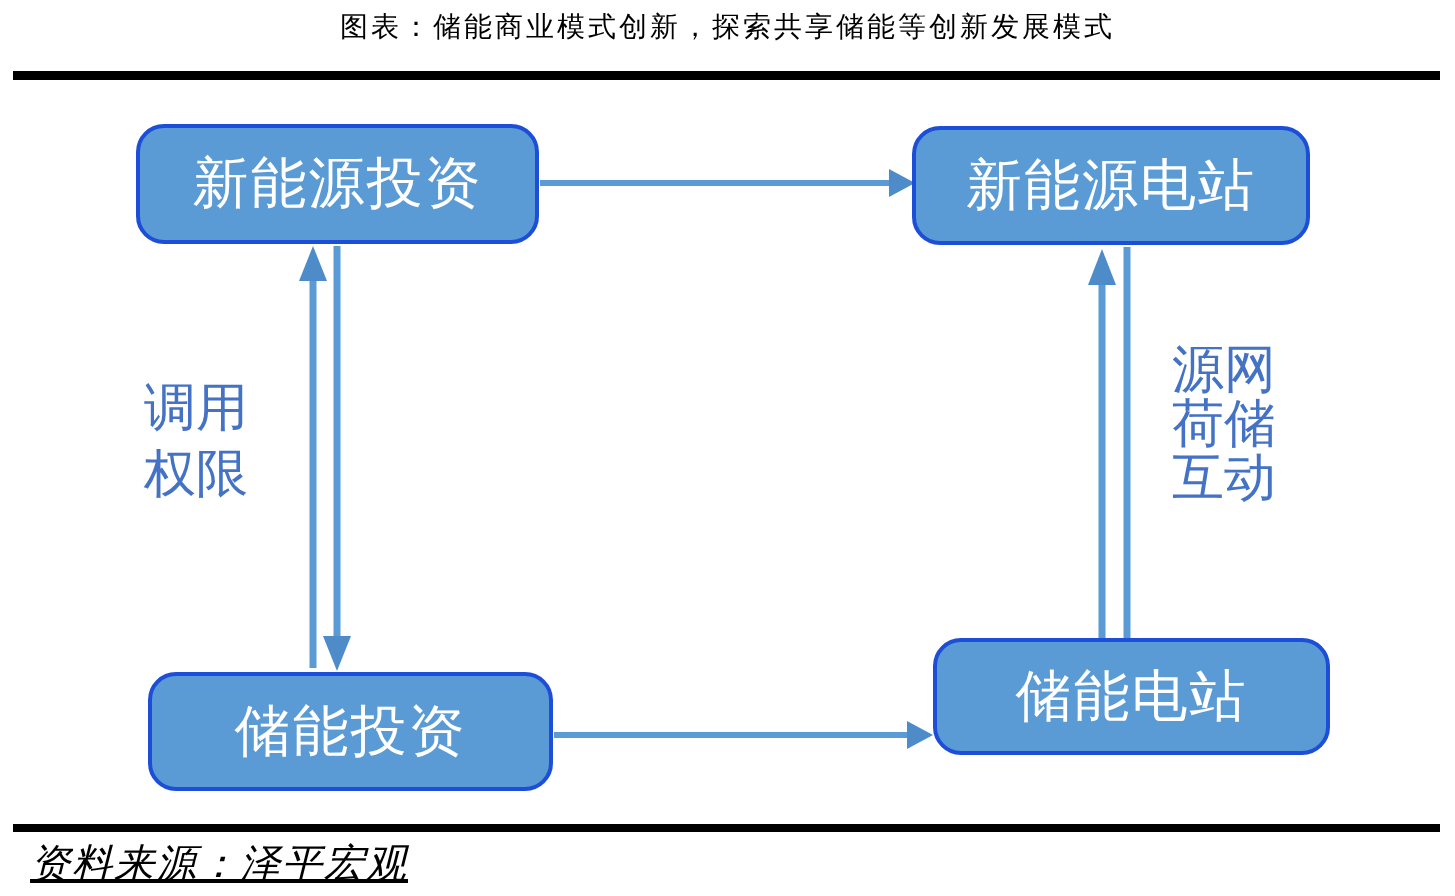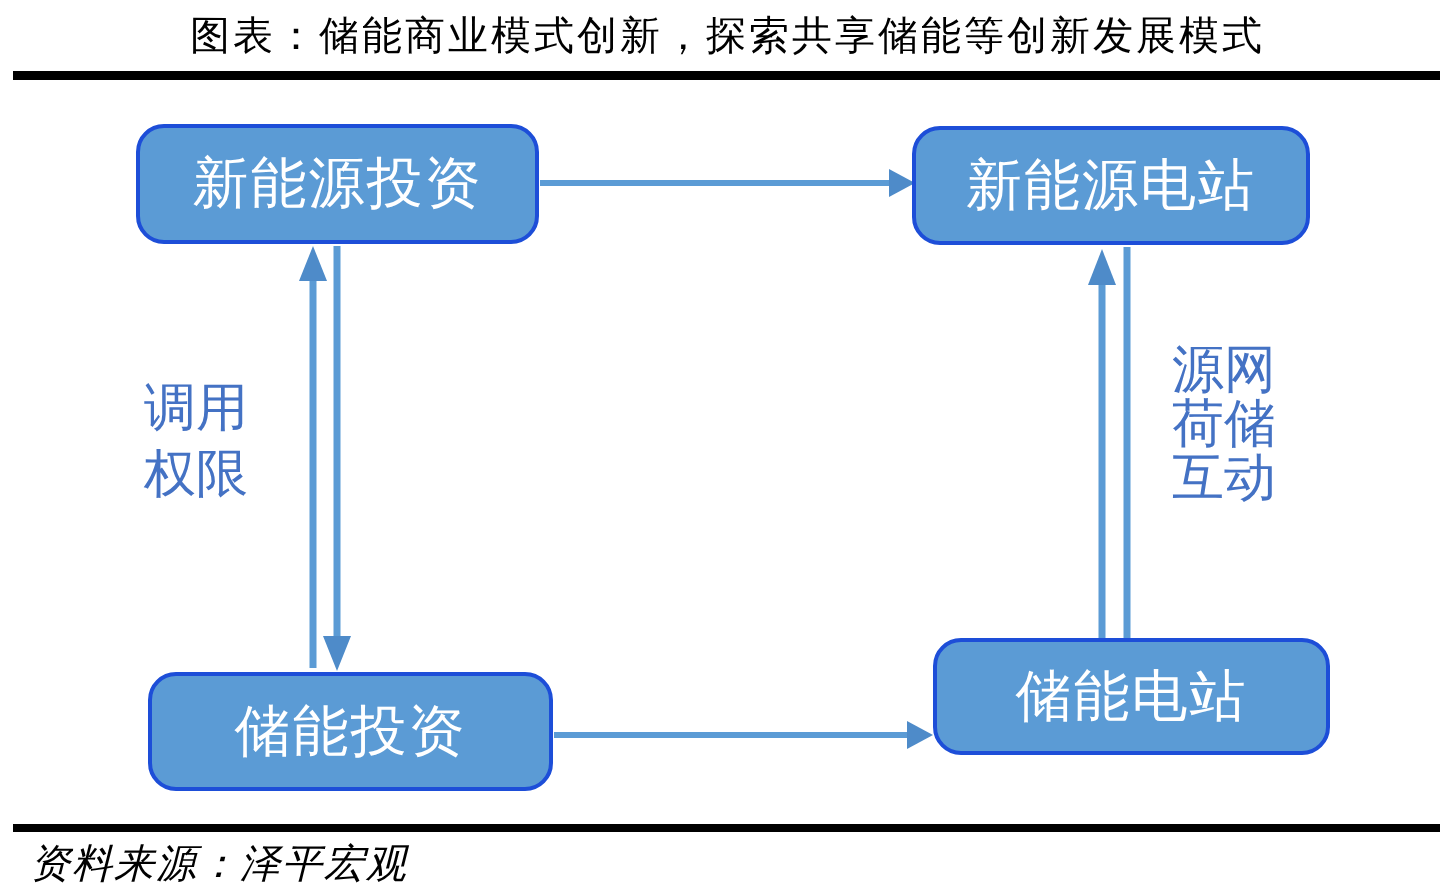--- a/index.html
+++ b/index.html
@@ -15,21 +15,21 @@
     overflow: hidden;
     font-family: "Liberation Sans", sans-serif;
   }
   .title {
     position: absolute;
     left: 0;
     top: 8px;
     width: 100%;
     text-align: center;
     font-family: "Liberation Serif", serif;
-    font-size: 40px;
+    font-size: 28px;
     font-weight: 400;
     letter-spacing: 3px;
     color: #000000;
     white-space: nowrap;
   }
   .rule {
     position: absolute;
     left: 13px;
     width: 1427px;
     background: #000000;
@@ -77,20 +77,21 @@
   .source-note {
     position: absolute;
     left: 30px;
     top: 836px;
     font-family: "Liberation Serif", serif;
     font-style: italic;
     font-size: 40px;
     letter-spacing: 2px;
     color: #000000;
     white-space: nowrap;
+    text-decoration: underline;
   }
 </style>
 </head>
 <body>
 
 <div class="page">
 
   <div class="title">图表：储能商业模式创新，探索共享储能等创新发展模式</div>
   <div class="rule rule-top"></div>
 

